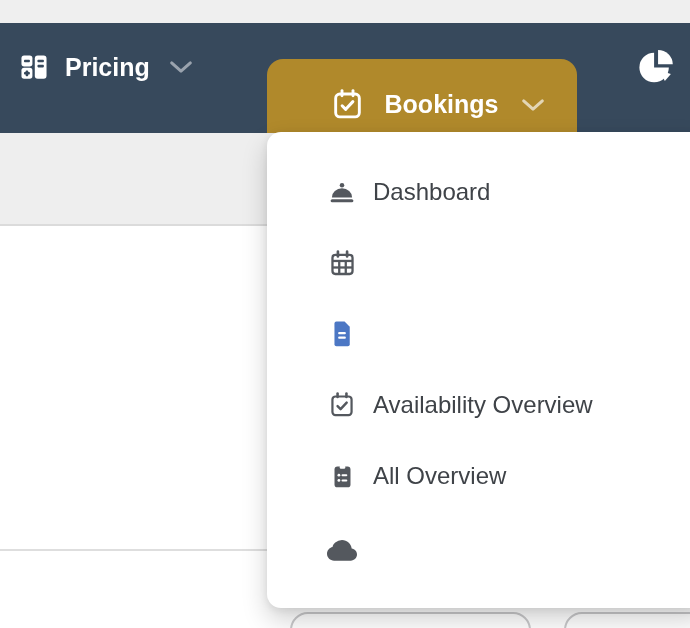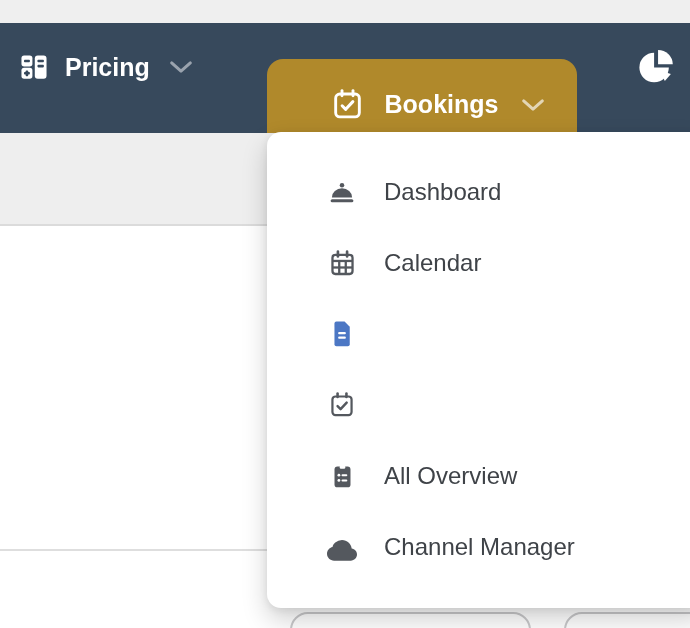--- a/index.html
+++ b/index.html
@@ -57,21 +57,21 @@
     position:absolute; left:267px; top:132px; width:440px; height:476px;
     background:#ffffff; border-radius:14px;
     box-shadow:0 12px 26px rgba(0,0,0,0.18), 0 2px 8px rgba(0,0,0,0.08);
     padding:37px 0 0 60px;
   }
   .menu-item {
     display:flex; align-items:center; height:46px; margin-bottom:25px;
     font-size:24px; color:#3f4348; cursor:pointer; white-space:nowrap;
   }
   .menu-item .mi { width:30px; height:30px; display:flex; align-items:center; justify-content:center; color:#54585e; }
-  .menu-item .lbl { margin-left:27px; }
+  .menu-item .lbl { margin-left:16px; }
   .menu-item.highlight { color:#4c77c4; }
   .menu-item.highlight .mi { color:#4c77c4; }
 
   svg { display:block; }
 </style>
 </head>
 <body>
 
 <div id="screen">
 
@@ -154,21 +154,20 @@
         <svg width="29" height="29" viewBox="0 0 24 24" fill="none" stroke="currentColor" stroke-width="1.9">
           <rect x="3.7" y="4.8" width="16.6" height="15.9" rx="2.4"></rect>
           <line x1="8.2" y1="2.2" x2="8.2" y2="6.2" stroke-width="2.2" stroke-linecap="round"></line>
           <line x1="15.8" y1="2.2" x2="15.8" y2="6.2" stroke-width="2.2" stroke-linecap="round"></line>
           <line x1="3.7" y1="9.9" x2="20.3" y2="9.9"></line>
           <line x1="3.7" y1="15.3" x2="20.3" y2="15.3"></line>
           <line x1="9.3" y1="9.9" x2="9.3" y2="20.7"></line>
           <line x1="14.7" y1="9.9" x2="14.7" y2="20.7"></line>
         </svg>
       </span>
-      <span class="lbl">Calendar</span>
     </div>
 
     <div class="menu-item highlight">
       <span class="mi">
         <svg width="26" height="28" viewBox="0 0 24 26" fill="currentColor">
           <path d="M6.8,1.5 h7.6 l4.8,4.8 v16.2 a1.8,1.8 0 0 1 -1.8,1.8 H6.8 a1.8,1.8 0 0 1 -1.8,-1.8 V3.3 a1.8,1.8 0 0 1 1.8,-1.8 Z"></path>
           <rect x="8.4" y="11.2" width="7.2" height="2" rx="1" fill="#ffffff"></rect>
           <rect x="8.4" y="15.4" width="7.2" height="2" rx="1" fill="#ffffff"></rect>
         </svg>
       </span>
@@ -176,20 +175,21 @@
 
     <div class="menu-item">
       <span class="mi">
         <svg width="28" height="28" viewBox="0 0 24 24" fill="none" stroke="currentColor" stroke-width="1.9">
           <rect x="3.8" y="4.7" width="16.4" height="16" rx="2.6"></rect>
           <line x1="8.2" y1="2.1" x2="8.2" y2="5.2" stroke-width="2.2" stroke-linecap="round"></line>
           <line x1="15.8" y1="2.1" x2="15.8" y2="5.2" stroke-width="2.2" stroke-linecap="round"></line>
           <polyline points="8.2,12.9 10.8,15.5 16,9.9" stroke-width="2.1" stroke-linecap="round" stroke-linejoin="round"></polyline>
         </svg>
       </span>
+      <span class="lbl">Availability Overview</span>
     </div>
 
     <div class="menu-item">
       <span class="mi">
         <svg width="27" height="29" viewBox="0 0 24 24" fill="currentColor">
           <rect x="4.9" y="3.2" width="14.2" height="18.4" rx="2.6"></rect>
           <rect x="9.5" y="2.2" width="5" height="3" rx="1.2" fill="#ffffff"></rect>
           <circle cx="8.8" cy="10.8" r="1.25" fill="#ffffff"></circle>
           <rect x="11.1" y="9.9" width="5.2" height="1.8" rx="0.9" fill="#ffffff"></rect>
           <circle cx="8.8" cy="15.5" r="1.25" fill="#ffffff"></circle>
@@ -198,18 +198,17 @@
       </span>
       <span class="lbl">All Overview</span>
     </div>
 
     <div class="menu-item">
       <span class="mi">
         <svg width="31" height="31" viewBox="0 0 16 16" fill="currentColor">
           <path d="M4.406 5.342A5.53 5.53 0 0 1 8 4c2.69 0 4.923 2 5.166 4.579C14.758 8.804 16 10.137 16 11.773 16 13.569 14.502 15 12.687 15H3.781C1.708 15 0 13.366 0 11.318c0-1.763 1.266-3.223 2.942-3.593.143-.863.698-1.723 1.464-2.383z"></path>
         </svg>
       </span>
-      <span class="lbl">Channel Manager</span>
     </div>
 
   </div>
 
 </div>
 
 </body></html>

